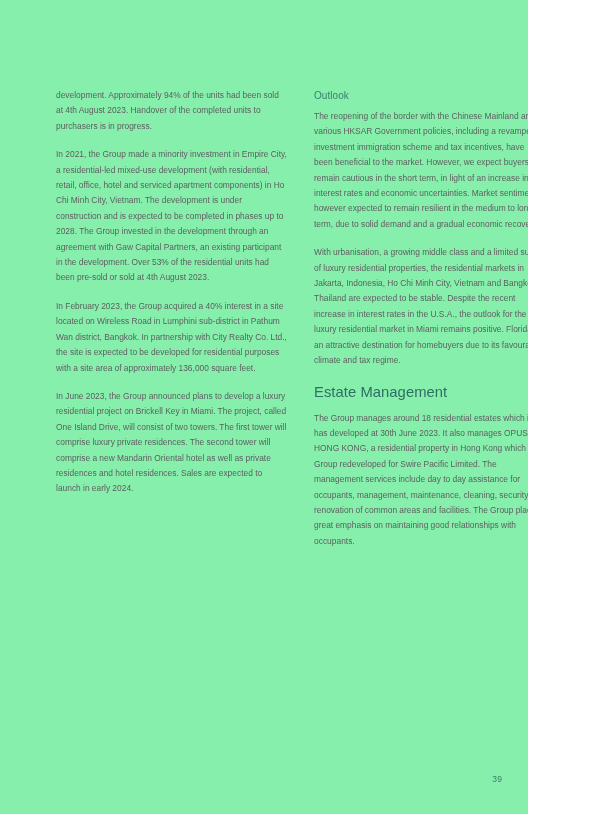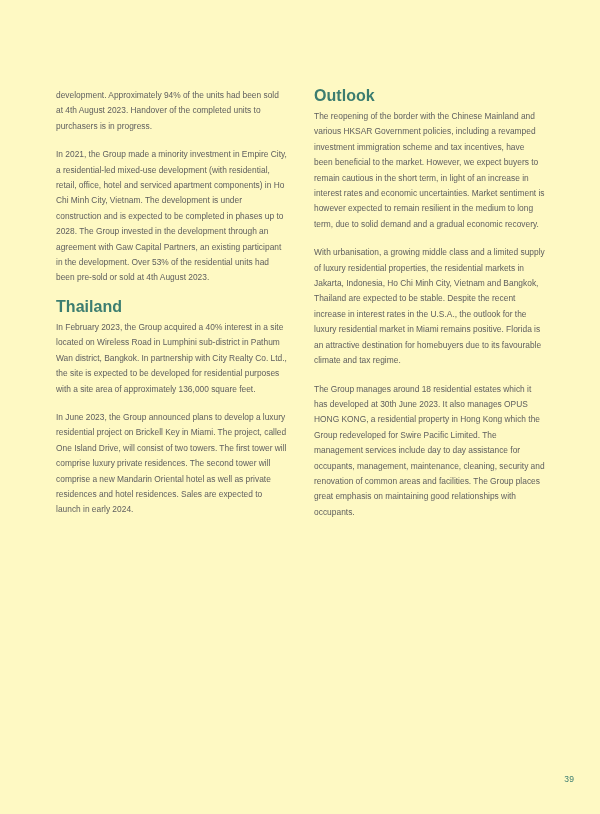--- a/index.html
+++ b/index.html
@@ -5,23 +5,23 @@
   html, body {
     margin: 0;
     padding: 0;
     background: #ffffff;
   }
   body {
     font-family: "Liberation Sans", sans-serif;
   }
   .page {
     position: relative;
-    width: 600px;
+    width: 528px;
     height: 814px;
-    background: #fef9c3;
+    background: #86efac;
     overflow: hidden;
     box-sizing: border-box;
   }
   .columns {
     position: absolute;
     top: 88px;
     left: 56px;
     width: 488px;
     display: flex;
     flex-direction: row;
@@ -39,23 +39,23 @@
     color: #5e5e5e;
     letter-spacing: 0.02px;
     text-align: left;
     word-spacing: -0.1px;
   }
   p.body-text:last-child {
     margin-bottom: 0;
   }
   h3.sub-heading {
     margin: 10px 0 6px 0;
-    font-size: 16px;
+    font-size: 10px;
     line-height: 15px;
-    font-weight: 700;
+    font-weight: 400;
     color: #3c7d70;
     letter-spacing: 0.05px;
   }
   h2.section-heading {
     margin: 24px 0 9px 0;
     font-size: 14.8px;
     line-height: 20px;
     font-weight: 400;
     color: #2f6e62;
     letter-spacing: 0.05px;
@@ -78,29 +78,29 @@
 </head>
 <body>
 
 <div class="page">
 
   <div class="columns">
 
     <div class="col first-block" id="left-col">
         <p class="body-text">development. Approximately 94% of the units had been sold at 4th August 2023. Handover of the completed units to purchasers is in progress.</p>
         <p class="body-text">In 2021, the Group made a minority investment in Empire City, a residential-led mixed-use development (with residential, retail, office, hotel and serviced apartment components) in Ho Chi Minh City, Vietnam. The development is under construction and is expected to be completed in phases up to 2028. The Group invested in the development through an agreement with Gaw Capital Partners, an existing participant in the development. Over 53% of the residential units had been pre-sold or sold at 4th August 2023.</p>
-        <h3 class="sub-heading">Thailand</h3>
         <p class="body-text">In February 2023, the Group acquired a 40% interest in a site located on Wireless Road in Lumphini sub-district in Pathum Wan district, Bangkok. In partnership with City Realty Co. Ltd., the site is expected to be developed for residential purposes with a site area of approximately 136,000 square feet.</p>
         <p class="body-text">In June 2023, the Group announced plans to develop a luxury residential project on Brickell Key in Miami. The project, called One Island Drive, will consist of two towers. The first tower will comprise luxury private residences. The second tower will comprise a new Mandarin Oriental hotel as well as private residences and hotel residences. Sales are expected to launch in early 2024.</p>
       </div>
 
     <div class="col first-block" id="right-col">
         <h3 class="sub-heading">Outlook</h3>
         <p class="body-text">The reopening of the border with the Chinese Mainland and various HKSAR Government policies, including a revamped investment immigration scheme and tax incentives, have been beneficial to the market. However, we expect buyers to remain cautious in the short term, in light of an increase in interest rates and economic uncertainties. Market sentiment is however expected to remain resilient in the medium to long term, due to solid demand and a gradual economic recovery.</p>
         <p class="body-text">With urbanisation, a growing middle class and a limited supply of luxury residential properties, the residential markets in Jakarta, Indonesia, Ho Chi Minh City, Vietnam and Bangkok, Thailand are expected to be stable. Despite the recent increase in interest rates in the U.S.A., the outlook for the luxury residential market in Miami remains positive. Florida is an attractive destination for homebuyers due to its favourable climate and tax regime.</p>
+        <h2 class="section-heading">Estate Management</h2>
         <p class="body-text">The Group manages around 18 residential estates which it has developed at 30th June 2023. It also manages OPUS HONG KONG, a residential property in Hong Kong which the Group redeveloped for Swire Pacific Limited. The management services include day to day assistance for occupants, management, maintenance, cleaning, security and renovation of common areas and facilities. The Group places great emphasis on maintaining good relationships with occupants.</p>
       </div>
 
   </div>
 
   <div class="page-number">39</div>
 
 </div>
 
 </body></html>

